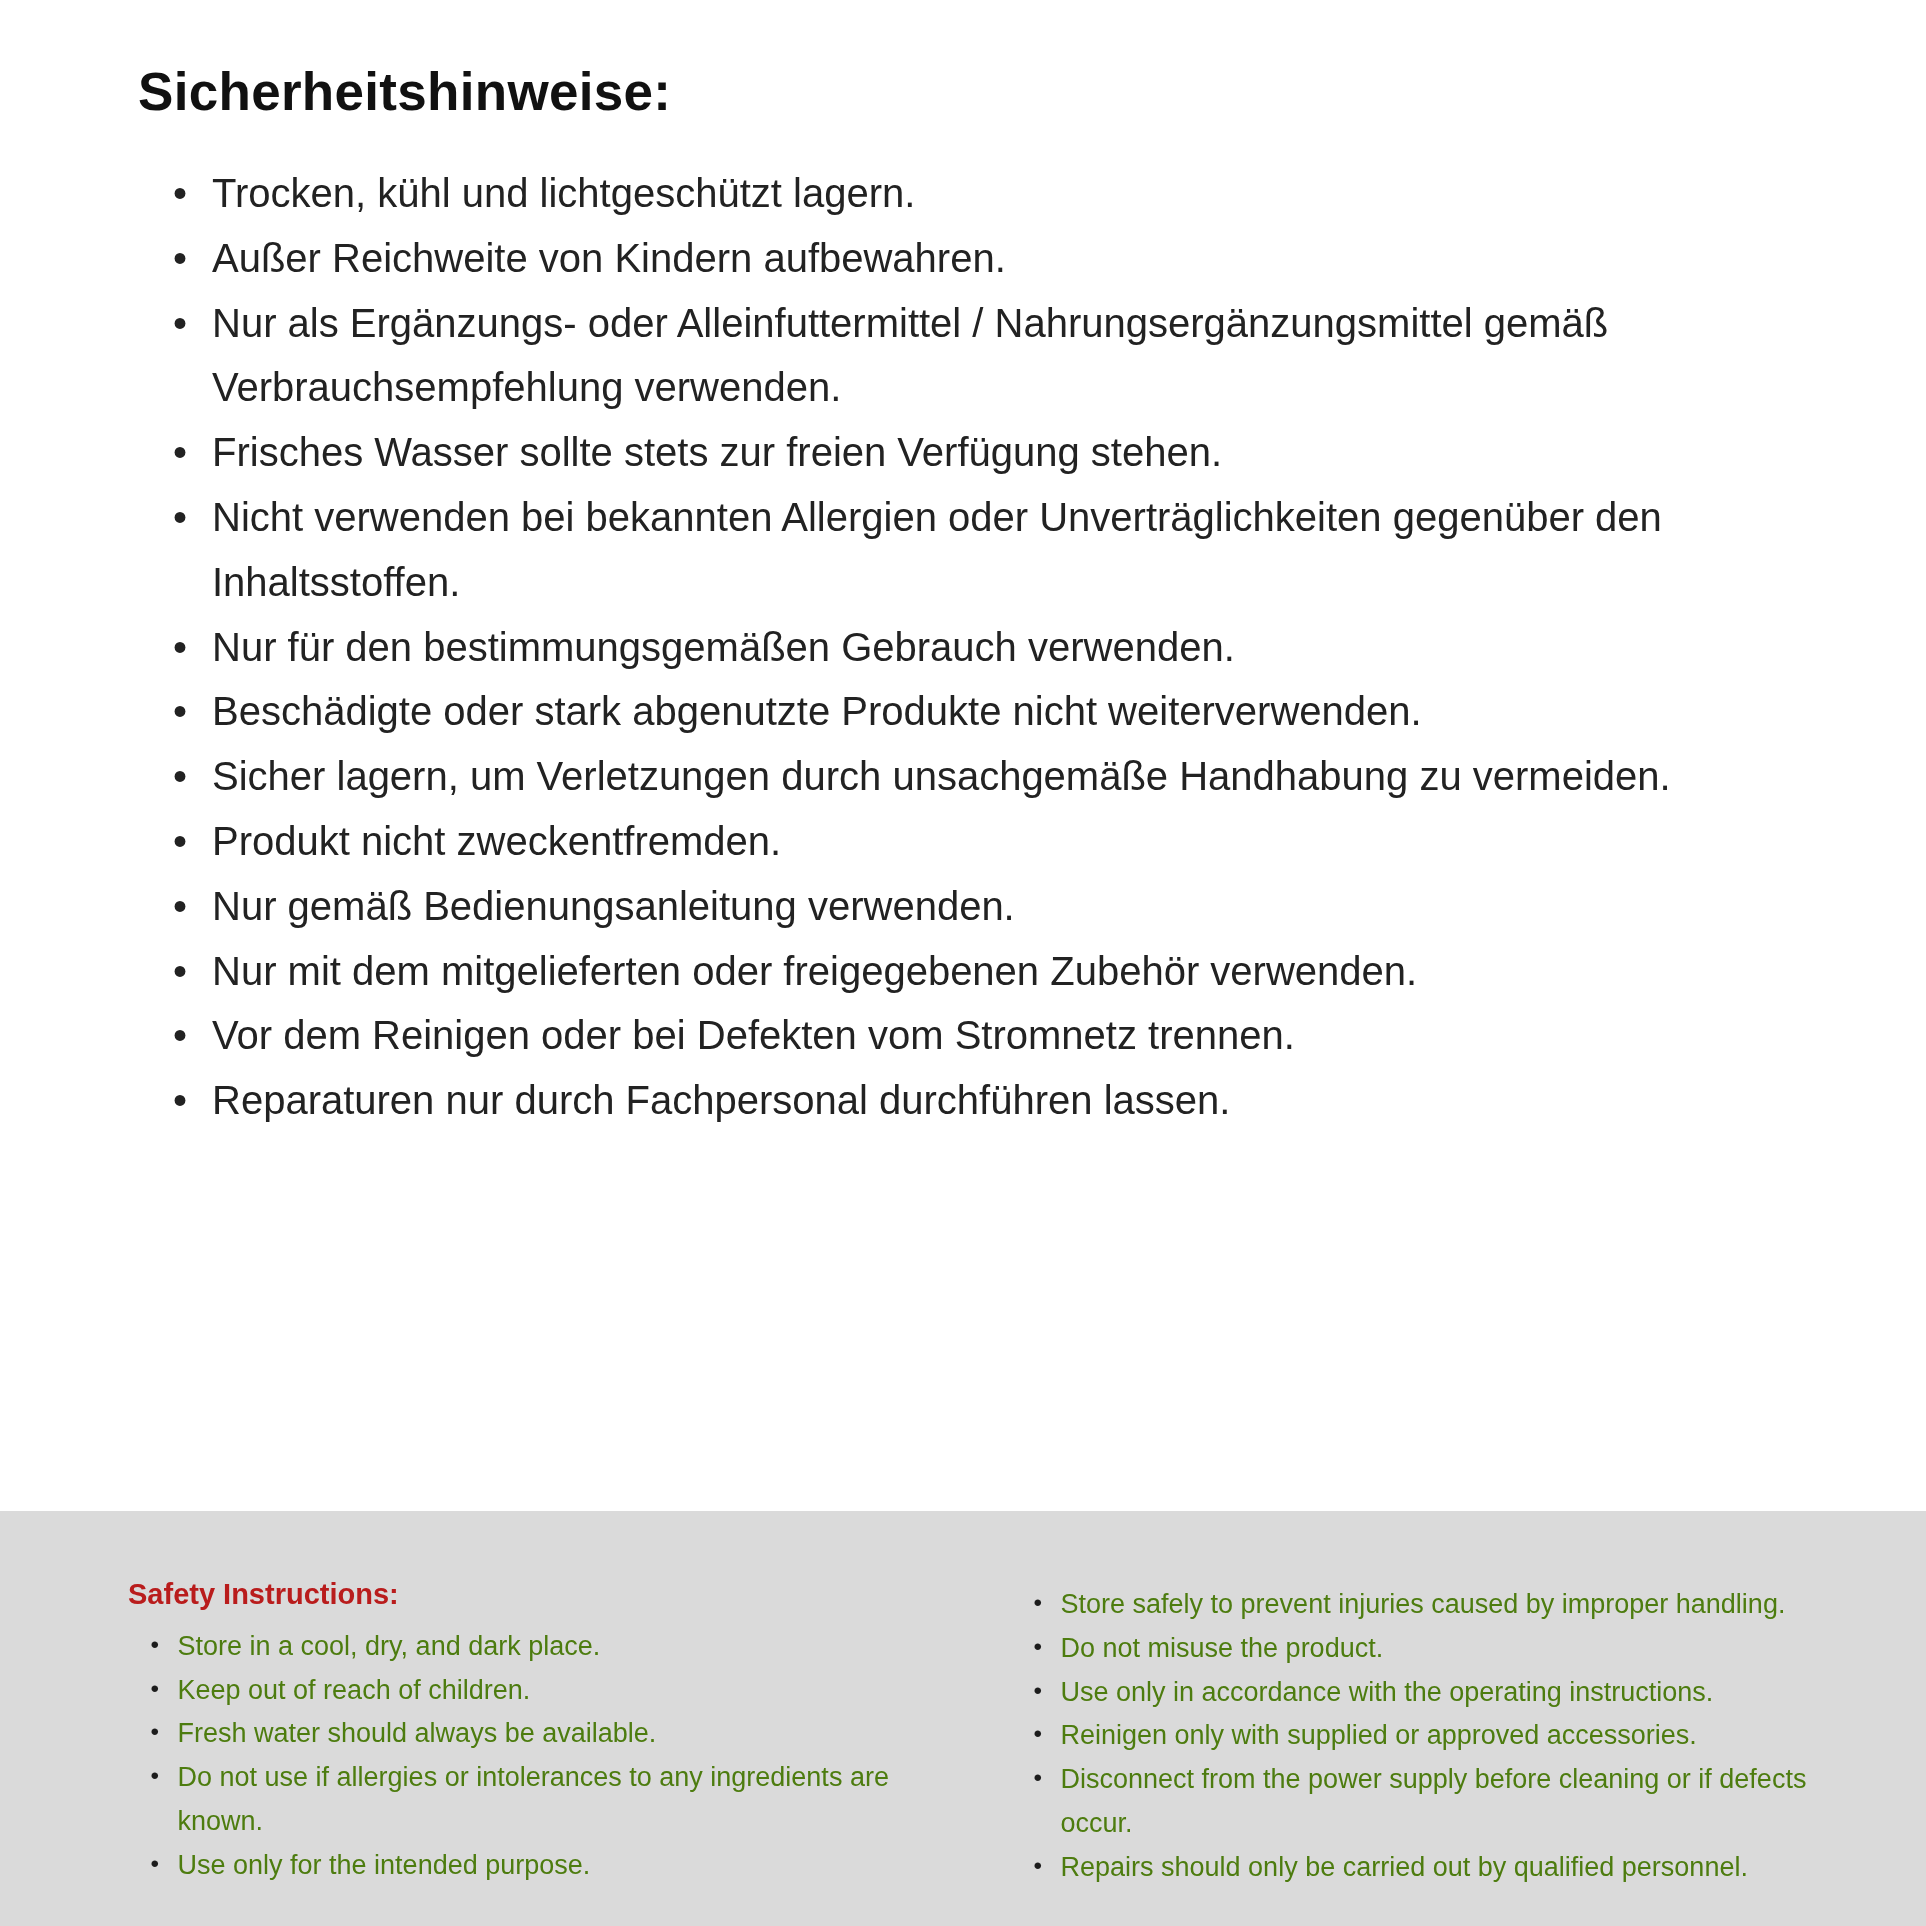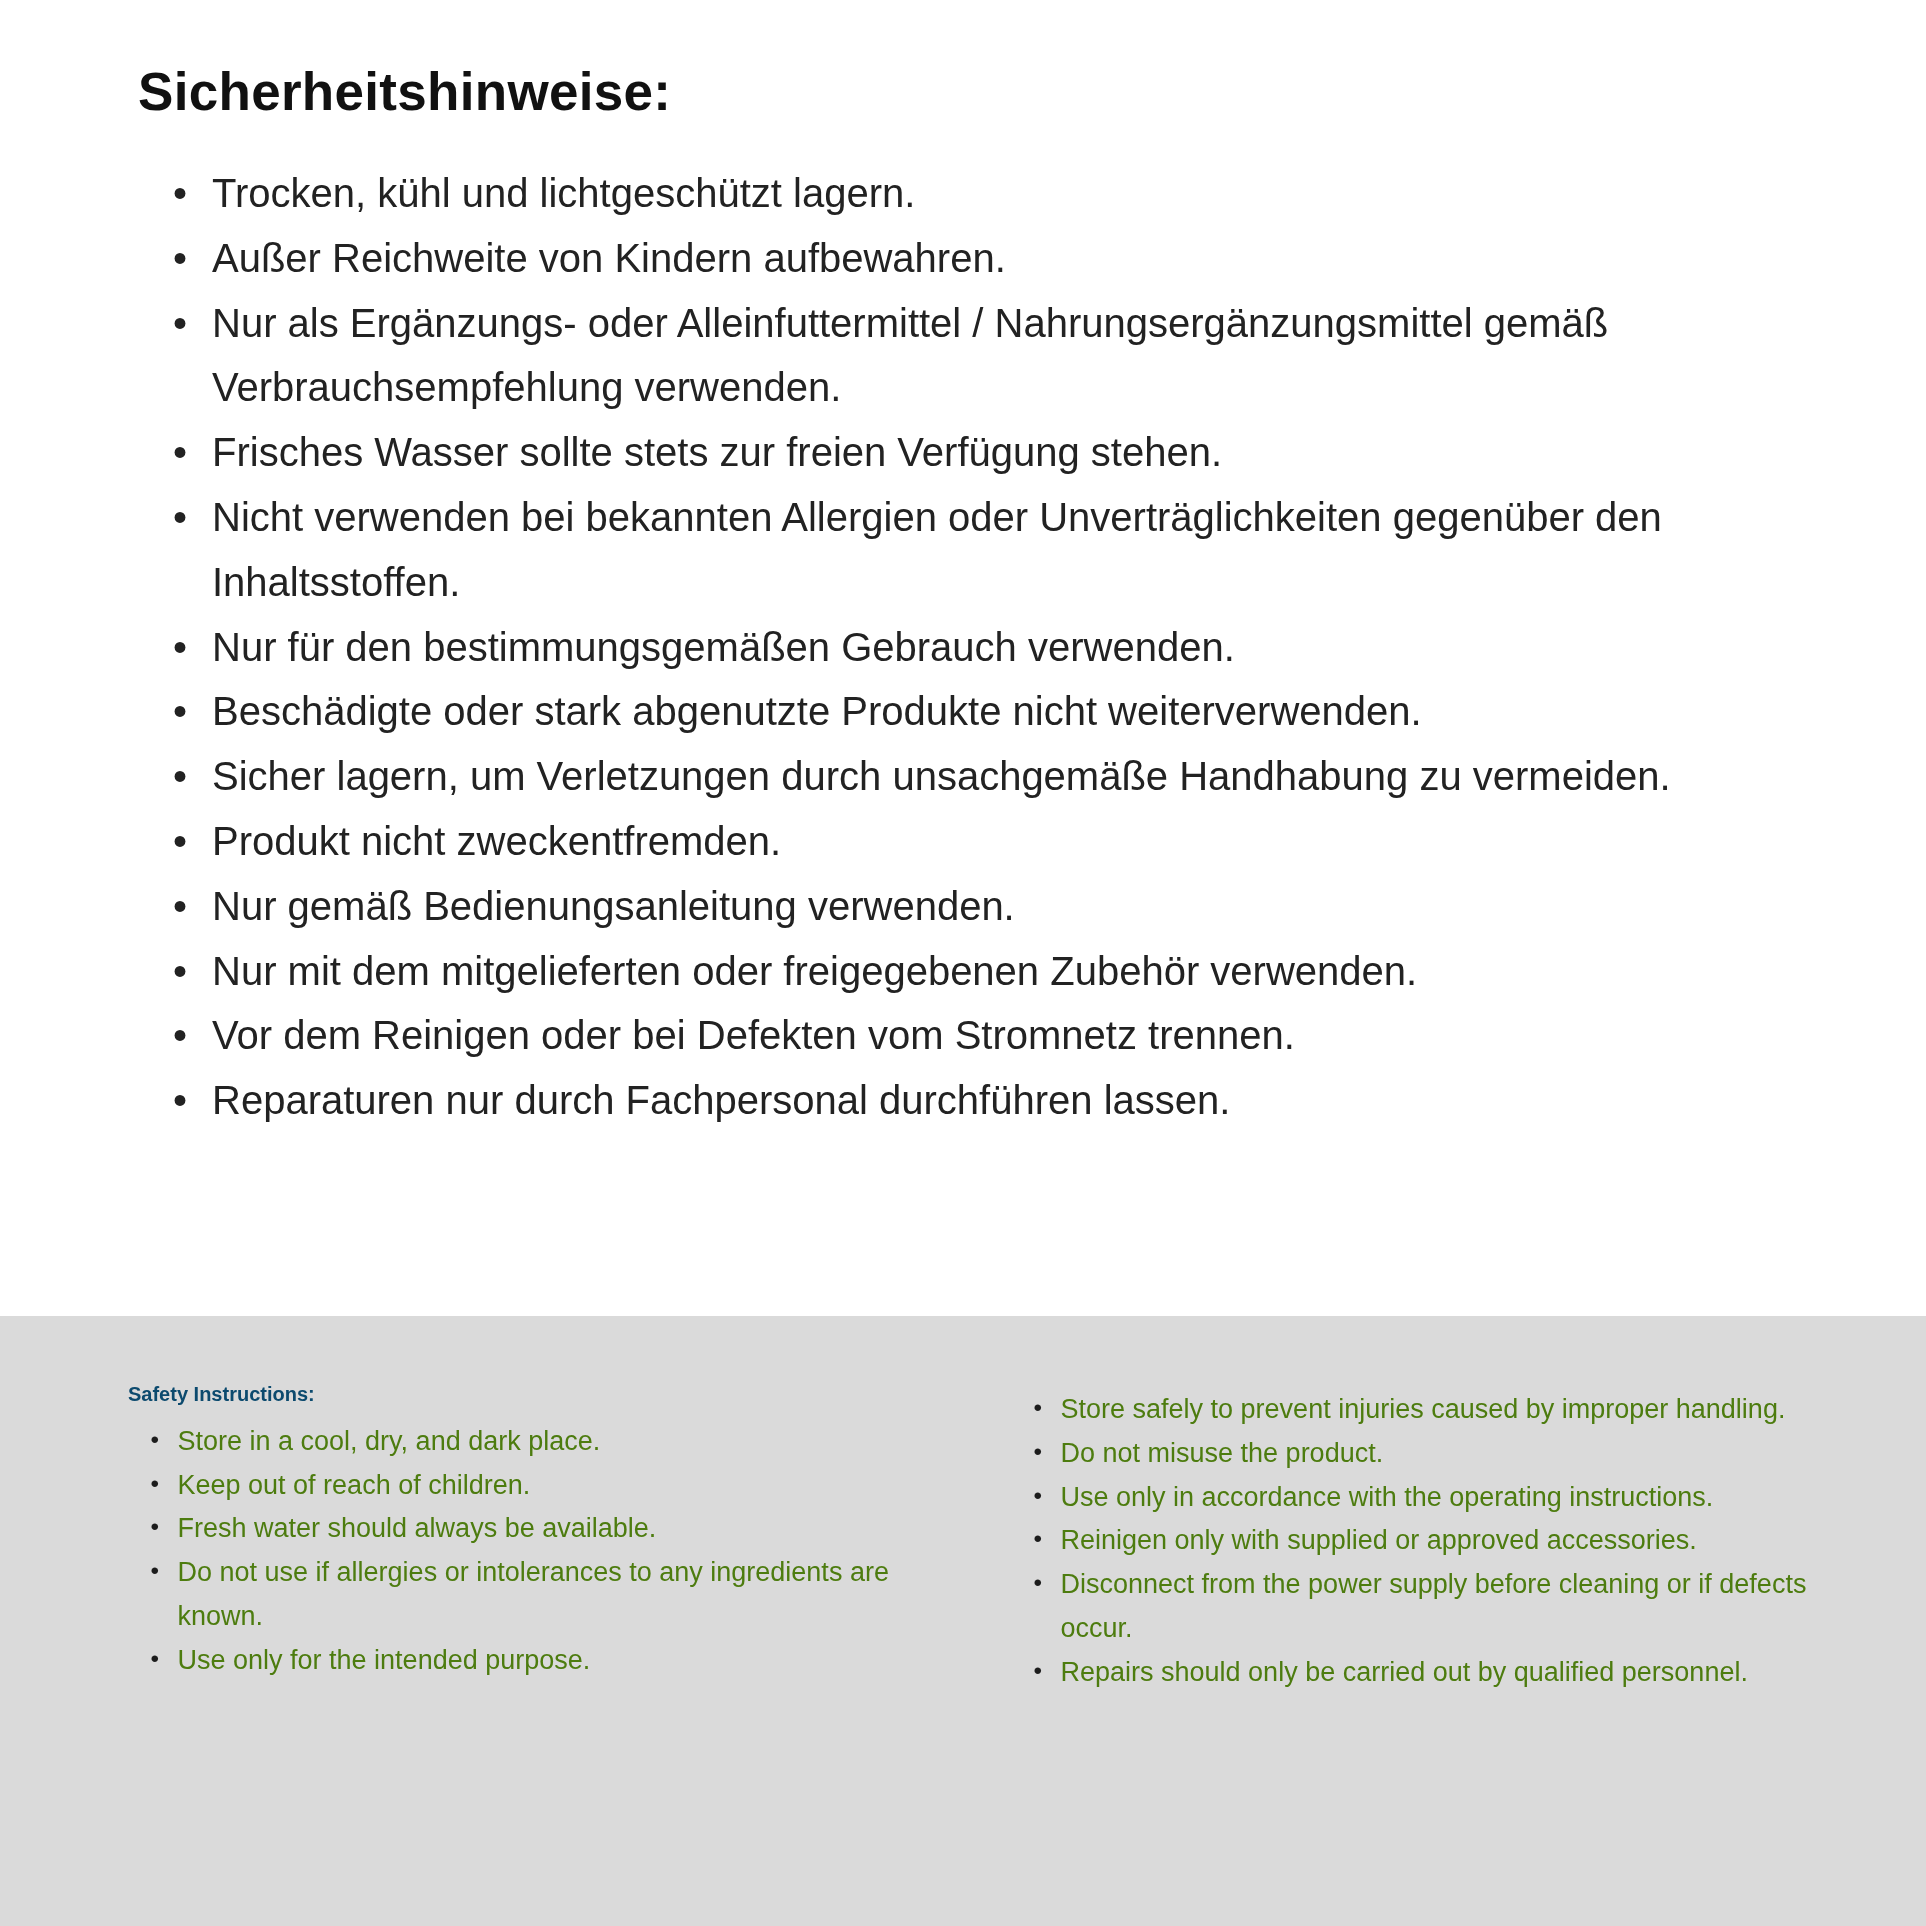--- a/index.html
+++ b/index.html
@@ -15,21 +15,21 @@
     background: #ffffff;
     overflow: hidden;
     box-sizing: border-box;
     display: flex;
     flex-direction: column;
   }
 
   
   .german-section {
     box-sizing: border-box;
-    height: 1316px;
+    height: 1511px;
     padding: 61px 128px 0 138px;
     background: #ffffff;
   }
   .german-title {
     margin: 0 0 39px 0;
     font-size: 53px;
     font-weight: 700;
     color: #111111;
     letter-spacing: 0.3px;
   }
@@ -60,23 +60,23 @@
     flex: 1;
     background: #dadada;
     padding: 67px 109px 0 128px;
     display: grid;
     grid-template-columns: 1fr 1fr;
     column-gap: 77px;
     align-items: start;
   }
   .english-title {
     margin: 0 0 14px 0;
-    font-size: 20px;
+    font-size: 29px;
     font-weight: 700;
-    color: #0c4a6e;
+    color: #b91c1c;
   }
   .english-col ul.bullets {
     padding: 0 0 0 22.5px;
   }
   .english-col ul.bullets li {
     position: relative;
     font-size: 27px;
     line-height: 1.62;
     color: #4d7c0f;
     padding-left: 27px;

